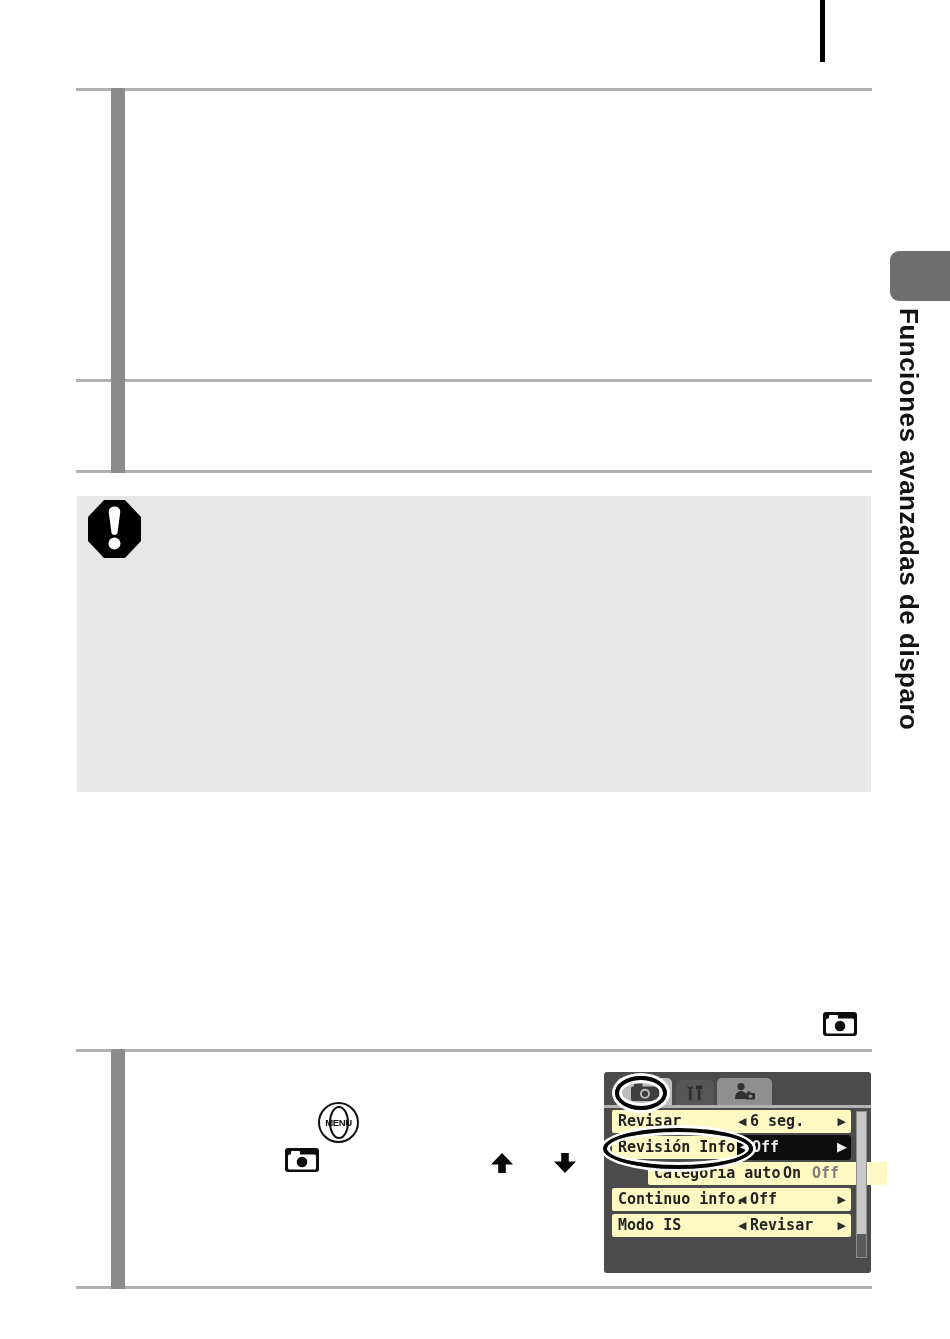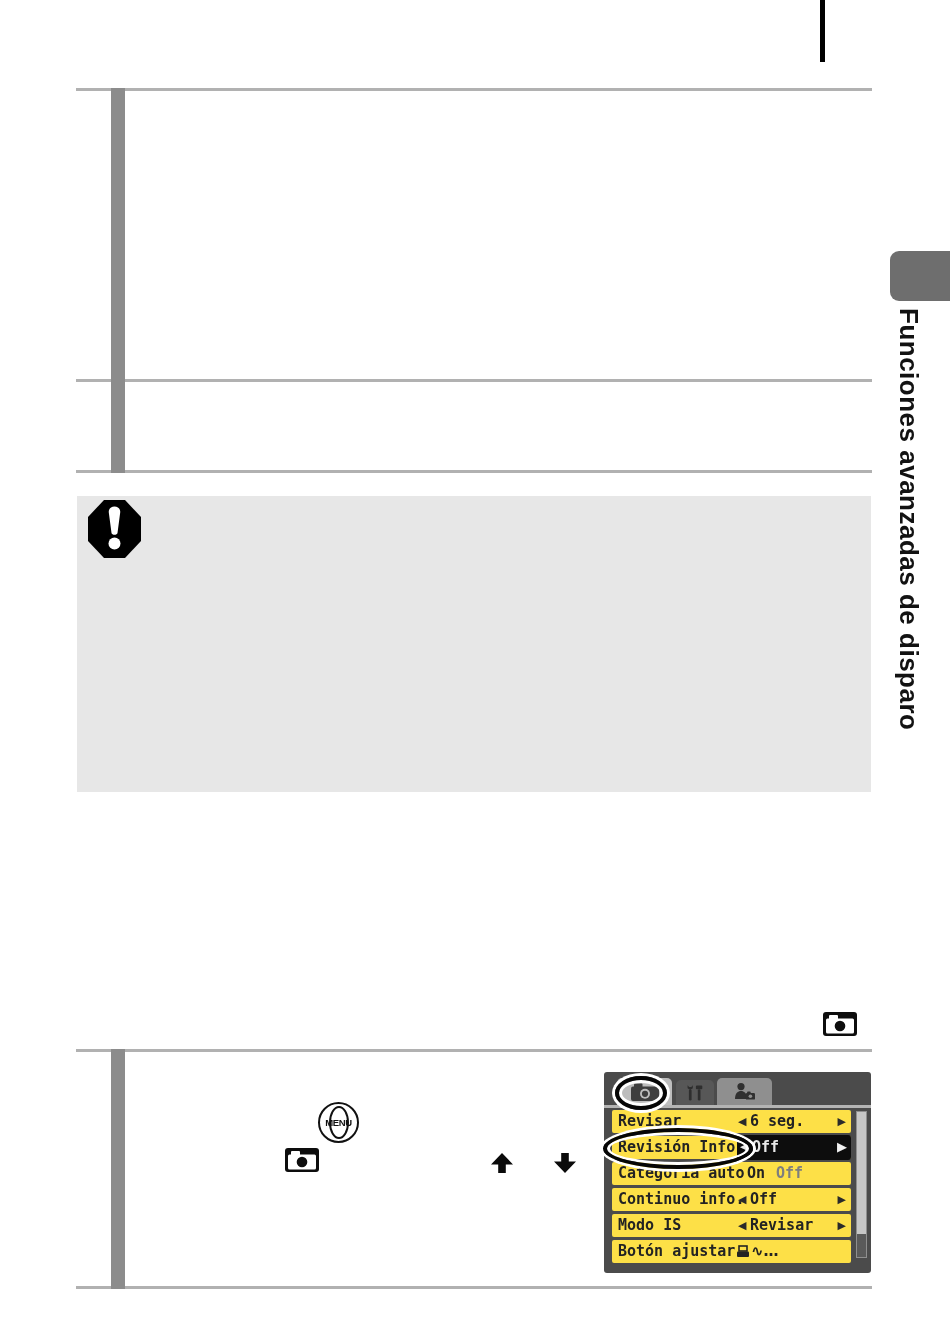--- a/index.html
+++ b/index.html
@@ -20,21 +20,21 @@
            border-radius:50%;box-sizing:border-box;display:flex;align-items:center;justify-content:center;}
   .menubtn-inner{width:20px;height:33px;border:2px solid #111;border-radius:50%;box-sizing:border-box;
            display:flex;align-items:center;justify-content:center;}
   .menubtn-label{font-size:9.5px;font-weight:bold;letter-spacing:-0.4px;color:#111;
            font-family:"Liberation Sans",sans-serif;}
   
   .lcd{position:absolute;left:604px;top:1072px;width:267px;height:201px;background:#4b4b4b;
        border-radius:3px;font-family:"DejaVu Sans Mono","DejaVu Sans",monospace;}
   .lcd-tab{position:absolute;border-radius:5px 5px 0 0;display:flex;align-items:center;justify-content:center;}
   .lcd-underline{position:absolute;left:0;top:33px;width:267px;height:3px;background:#b4b4b4;}
-  .lcd-row{position:absolute;left:8px;width:239px;height:23px;background:#fde047;border-radius:2px;
+  .lcd-row{position:absolute;left:8px;width:239px;height:23px;background:#fef9c3;border-radius:2px;
            font-size:15px;font-weight:bold;color:#232323;line-height:23px;}
   .lcd-label{position:absolute;left:6px;white-space:nowrap;}
   .glyph{position:absolute;font-size:11px;color:#2a2a2a;
          font-family:"DejaVu Sans",sans-serif;line-height:23px;}
   .lcd-value{position:absolute;left:138px;white-space:nowrap;}
   .sel-box{position:absolute;left:125px;right:0;top:-1px;bottom:-1px;background:#0d0d0d;border-radius:3px;
            color:#e9e9e9;line-height:25px;}
   .muted{color:#7e7e7e;}
   .scroll-track{position:absolute;left:252px;top:39px;width:11px;height:147px;background:#5a5a5a;
            border:1px solid #8f8f8f;box-sizing:border-box;}
@@ -144,50 +144,40 @@
 
     <div class="lcd-row" style="top:64px;">
       <span class="lcd-label">Revisión Info.</span>
       <div class="sel-box">
         <span class="glyph" style="left:3px;color:#e9e9e9;">◀</span>
         <span class="lcd-value" style="left:15px;color:#e9e9e9;">Off</span>
         <span class="glyph" style="right:4px;color:#f2f2f2;font-size:13px;">▶</span>
       </div>
     </div>
 
-    <div class="lcd-row" style="top:90px;">
+    <div class="lcd-row" style="top:90px;margin-left:36px;">
       <span class="lcd-label">Categoría auto</span>
       <span class="lcd-value" style="left:135px;">On</span>
       <span class="lcd-value muted" style="left:164px;">Off</span>
     </div>
 
     <div class="lcd-row" style="top:116px;">
       <span class="lcd-label">Continuo info.</span>
       <span class="glyph" style="left:126px;">◀</span>
       <span class="lcd-value">Off</span>
       <span class="glyph" style="right:5px;">▶</span>
     </div>
 
     <div class="lcd-row" style="top:142px;">
       <span class="lcd-label">Modo IS</span>
       <span class="glyph" style="left:126px;">◀</span>
       <span class="lcd-value">Revisar</span>
       <span class="glyph" style="right:5px;">▶</span>
     </div>
 
-    <div class="lcd-row" style="top:168px;">
-      <span class="lcd-label">Botón ajustar</span>
-      <span class="abs" style="left:124px;top:4px;">
-        <svg width="14" height="15" viewBox="0 0 14 15">
-          <rect x="3" y="1" width="8" height="5" fill="none" stroke="#232323" stroke-width="1.6"></rect>
-          <rect x="1" y="6.5" width="12" height="5.5" rx="1" fill="#232323"></rect>
-        </svg>
-      </span>
-      <span class="lcd-value" style="left:139px;font-family:'DejaVu Sans',sans-serif;">∿…</span>
-    </div>
 
     <div class="scroll-track">
       <div class="scroll-thumb"></div>
     </div>
 
     <div class="oval" style="left:11px;top:4px;width:52px;height:34px;"></div>
     <div class="oval" style="left:-1px;top:56px;width:150px;height:41px;"></div>
   </div>
 
 </div>

